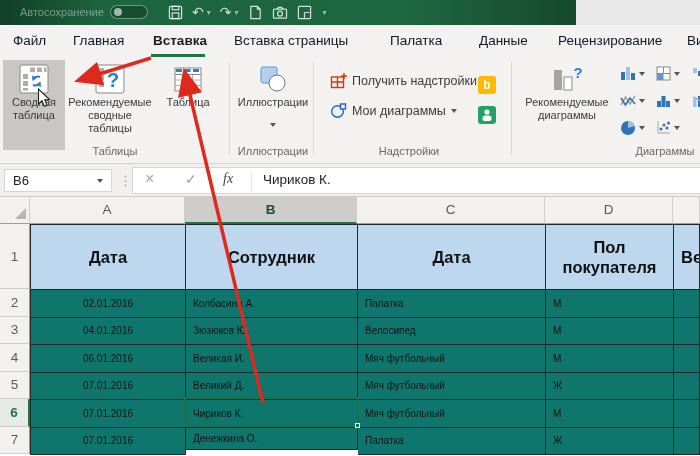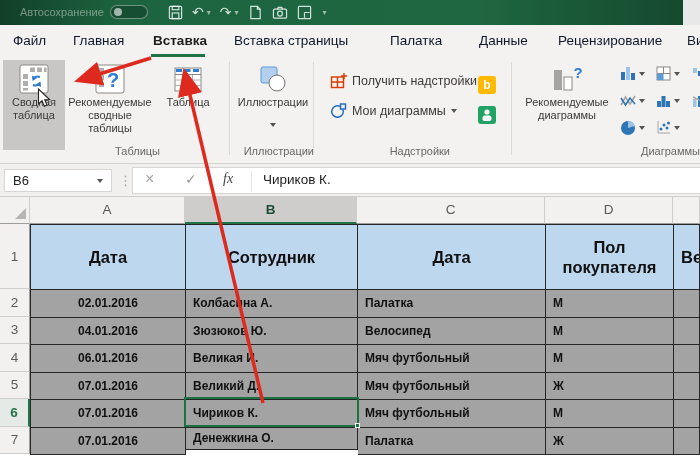--- a/index.html
+++ b/index.html
@@ -1,20 +1,20 @@
 <!DOCTYPE html>
 <html><head>
 <meta charset="utf-8">
 <style>
   * { margin:0; padding:0; box-sizing:border-box; }
   html,body { width:700px; height:456px; overflow:hidden; }
   body { position:relative; font-family:"Liberation Sans", sans-serif; background:#e8e8e8; }
 
   
-  .titlebar { position:absolute; left:0; top:0; width:683px; height:25px;
+  .titlebar { position:absolute; left:0; top:0; width:576px; height:25px;
     background:linear-gradient(90deg,#123f28 0%, #1d6540 18%, #1e6741 70%, #16492e 100%); }
   .autosave-label { position:absolute; left:20px; top:6px; font-size:11px; color:rgba(255,255,255,.42); }
   .autosave-toggle { position:absolute; left:110px; top:5px; width:38px; height:14px; border-radius:8px;
     border:1px solid rgba(255,255,255,.38); background:rgba(0,0,0,.22); }
   .autosave-knob { position:absolute; left:3px; top:2px; width:8px; height:8px; border-radius:50%;
     background:rgba(255,255,255,.6); }
   .qat { position:absolute; left:168px; top:0; height:25px; display:flex; align-items:center; gap:9px; }
   .qat .glyph { color:rgba(255,255,255,.8); font-size:14px; line-height:25px; }
   .qat .mini-caret { color:rgba(255,255,255,.55); font-size:8px; margin-left:-6px; }
   .qat svg { display:block; }
@@ -22,21 +22,21 @@
   
   .tabsbar { position:absolute; left:0; top:25px; width:700px; height:32px; background:#f3f2f1; }
   .tab { position:absolute; top:0; height:32px; line-height:32px; font-size:13.5px; color:#0f172a; white-space:nowrap; }
   .tab.active { color:#1d1d1d; font-weight:bold; }
   .tab-underline { position:absolute; left:151px; top:29px; width:54px; height:3px; background:#217346; }
 
   
   .ribbon { position:absolute; left:0; top:57px; width:700px; height:107px; background:#f3f2f1;
     border-bottom:1px solid #d4d2d0; }
   .group-divider { position:absolute; top:5px; width:1px; height:93px; background:#ddDBD9; background:#dcdad8; }
-  .group-label { position:absolute; top:88px; font-size:11px; color:#6a6866; text-align:right; white-space:nowrap; }
+  .group-label { position:absolute; top:88px; font-size:11px; color:#6a6866; text-align:center; white-space:nowrap; }
   .bigbtn { position:absolute; top:3px; height:90px; text-align:center; }
   .bigbtn .icon30 { display:block; margin:4px auto 2px auto; }
   .bigbtn .lbl { font-size:11px; color:#3b3a39; line-height:13px; }
   .bigbtn.pressed { background:#c9c7c5; }
   .rowbtn { position:absolute; display:flex; align-items:center; gap:5px; font-size:12.5px; color:#3b3a39; white-space:nowrap; }
   .caret-down { width:0; height:0; border-left:3.5px solid transparent; border-right:3.5px solid transparent;
     border-top:4px solid #56544f; display:inline-block; }
   .sq-addin { position:absolute; width:18px; height:18px; border-radius:3px; color:#fff; font-weight:bold;
     font-size:12px; text-align:center; line-height:18px; }
   .minichart { position:absolute; display:flex; align-items:center; gap:3px; }
@@ -66,22 +66,22 @@
   .colhdr.corner:after { content:""; position:absolute; right:3px; bottom:4px;
     border-left:11px solid transparent; border-bottom:11px solid #b7b5b3; }
   .colhdr.selected { background:#cfcdcb; border-bottom:2px solid #217346; color:#1e4d35; font-weight:bold; line-height:25px; }
   .rowhdr-col { position:absolute; left:0; top:27px; width:30px; }
   .rowhdr { width:30px; background:#f2f1f0; border-right:1px solid #9e9c9a; border-bottom:1px solid #cfcdcb;
     font-size:13.5px; color:#5a5a5a; display:flex; align-items:center; justify-content:center; }
   .rowhdr.selected { color:#217346; font-weight:bold; background:#e6eae7; border-right:2px solid #217346; }
   .grid { position:absolute; left:30px; top:27px; width:670px;
     display:grid; grid-template-columns:155px 172px 188px 128px 1fr;
     border-top:1px solid #262626; border-left:1px solid #262626; }
-  .cell { border-right:1px solid #262626; border-bottom:1px solid #262626; background:#a3a3a3;
-    font-size:12px; color:#111; display:flex; align-items:center; overflow:hidden; white-space:nowrap;font-weight:bold; }
+  .cell { border-right:1px solid #262626; border-bottom:1px solid #262626; background:#0f766e;
+    font-size:10px; color:#111; display:flex; align-items:center; overflow:hidden; white-space:nowrap; }
   .cell.hdr { background:#bdd7ee; font-weight:bold; font-size:16.5px; justify-content:center;
     text-align:center; white-space:normal; line-height:20px; }
   .cell.c-date { justify-content:center; }
   .cell.c-left { padding-left:7px; }
   .sel-overlay { position:absolute; left:184px; top:200px; width:175px; height:30px;
     border:2px solid #1e7145; pointer-events:none; }
   .sel-handle { position:absolute; right:-3px; bottom:-3px; width:5px; height:5px; background:#1e7145;
     border:1px solid #fff; }
 
   

